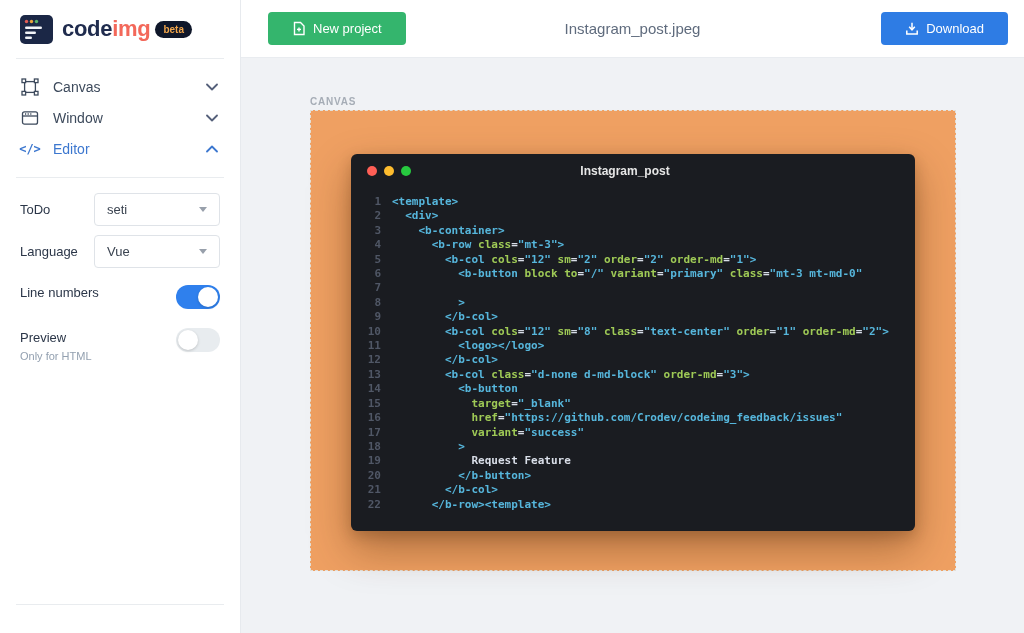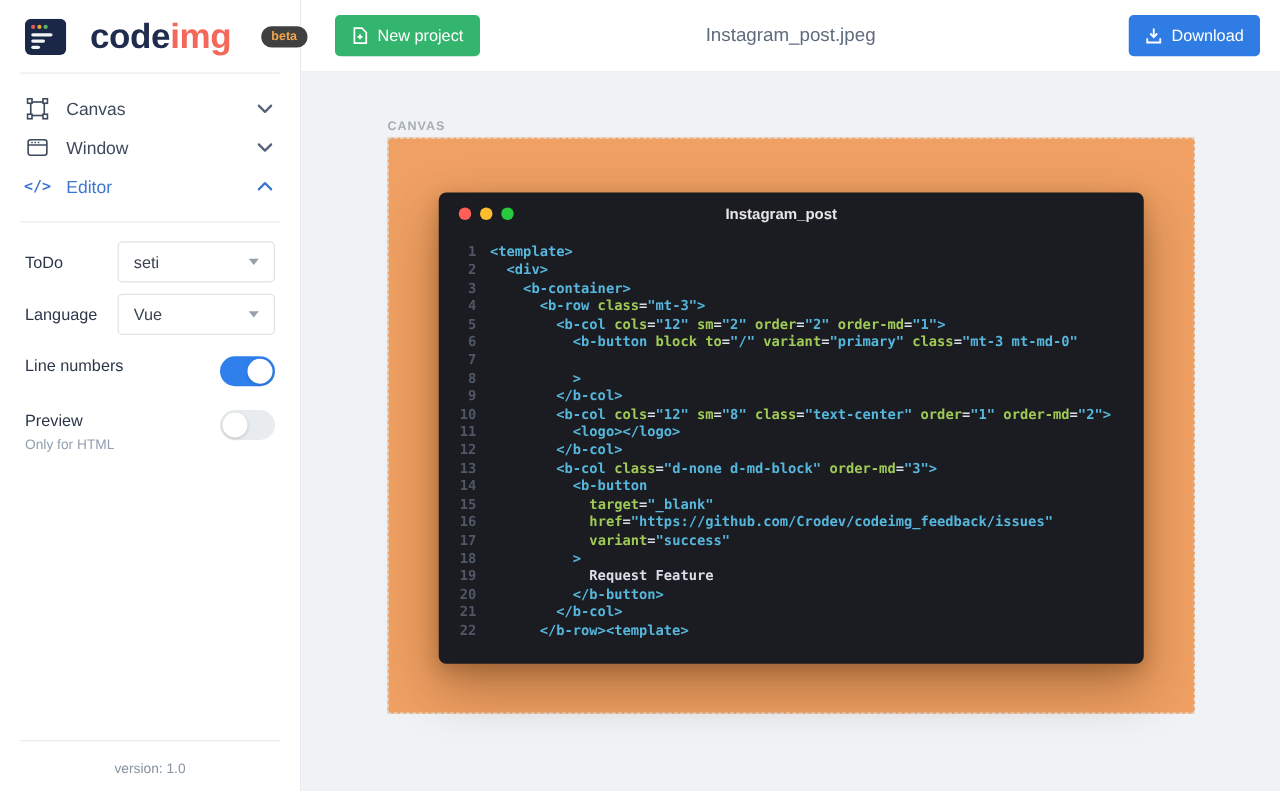--- a/index.html
+++ b/index.html
@@ -4,25 +4,25 @@
 <style>
   * { margin:0; padding:0; box-sizing:border-box; }
   html,body { width:1024px; height:633px; overflow:hidden; background:#fff;
               font-family:"Liberation Sans", sans-serif; }
 
   
   .sidebar { position:absolute; left:0; top:0; bottom:0; width:241px; background:#fff;
              border-right:1px solid #e7eaee; z-index:3; }
   .logo-row { height:58px; display:flex; align-items:center; padding:0 0 0 20px; }
   .logo-icon { width:33px; height:29px; flex:0 0 auto; }
-  .logo-text { font-size:28px; font-weight:700; margin-left:19px; letter-spacing:-.3px; }
+  .logo-text { font-size:22px; font-weight:700; margin-left:9px; letter-spacing:-.3px; }
   .logo-code { color:#202c4e; }
   .logo-img  { color:#f3685a; }
-  .beta-badge { display:inline-block; margin-left:24px; font-size:10px; font-weight:700;
-                color:#f2a64b; background:#404040; padding:3px 8px; border-radius:9px;
+  .beta-badge { display:inline-block; margin-left:5px; font-size:10px; font-weight:700;
+                color:#f2a64b; background:#0f172a; padding:3px 8px; border-radius:9px;
                 vertical-align:2px; }
   .divider { height:1px; background:#e9ecef; margin:0 16px; }
 
   .nav { padding:12px 0 13px; }
   .nav-row { height:31px; display:flex; align-items:center; padding:0 22px 0 20px; cursor:pointer; }
   .nav-ico { width:20px; display:flex; justify-content:center; color:#3d4a5c; }
   .nav-label { margin-left:13px; font-size:14px; color:#3d4a5c; flex:1; }
   .chev { width:12px; height:8px; }
   .chev polyline { stroke:#55607a; stroke-width:1.8; fill:none; stroke-linecap:round; stroke-linejoin:round; }
   .nav-row.active .nav-label { color:#3c77cf; }
@@ -48,21 +48,21 @@
 
   .side-footer { position:absolute; left:0; right:0; bottom:12px; text-align:center; }
   .side-footer .divider { margin-bottom:16px; }
   .footer-links { font-size:13px; color:#2c3950; cursor:pointer; }
   .version { font-size:11px; color:#8792a1; margin-top:15px; }
 
   
   .header { position:absolute; left:241px; top:0; right:0; height:58px; background:#fff;
             border-bottom:1px solid #e9ecf0; display:flex; align-items:center; padding:0 16px; z-index:2; }
   .btn { height:33px; display:inline-flex; align-items:center; gap:7px; border:none; border-radius:4px;
-         color:#fff; font-size:13px; font-weight:500; padding:0 13px; cursor:pointer;
+         color:#fff; font-size:13px; font-weight:500; padding:0 24px; cursor:pointer;
          font-family:"Liberation Sans", sans-serif; }
   .btn-green { background:#34b56d; margin-left:11px; }
   .btn-blue  { background:#2e7ce4; margin-left:auto; }
   .doc-title { position:absolute; left:0; right:0; text-align:center; font-size:15px;
                color:#5f6b7d; font-weight:500; pointer-events:none; }
 
   
   .main { position:absolute; left:241px; top:58px; right:0; bottom:0; background:#f0f2f5; }
   .canvas-label { position:absolute; left:69px; top:38px; font-size:10px; font-weight:600;
                   letter-spacing:.8px; color:#a6adb6; }
@@ -170,21 +170,20 @@
         <div class="hint">Only for HTML</div>
       </span>
       <div class="toggle">
           <span class="knob"></span>
         </div>
     </div>
   </div>
 
   <div class="side-footer">
     <div class="divider"></div>
-    <div class="version">version: 1.0</div>
   </div>
 </div>
 
 <div class="header">
   <span class="doc-title">Instagram_post.jpeg</span>
   <button class="btn btn-green">
     <svg width="14" height="15" viewBox="0 0 14 15" fill="none" stroke="#fff" stroke-width="1.4">
       <path d="M2.5 1.5 h6 l3.5 3.5 v8.5 h-9.5 z"></path>
       <line x1="7" y1="6.4" x2="7" y2="10.4"></line>
       <line x1="5" y1="8.4" x2="9" y2="8.4"></line>

